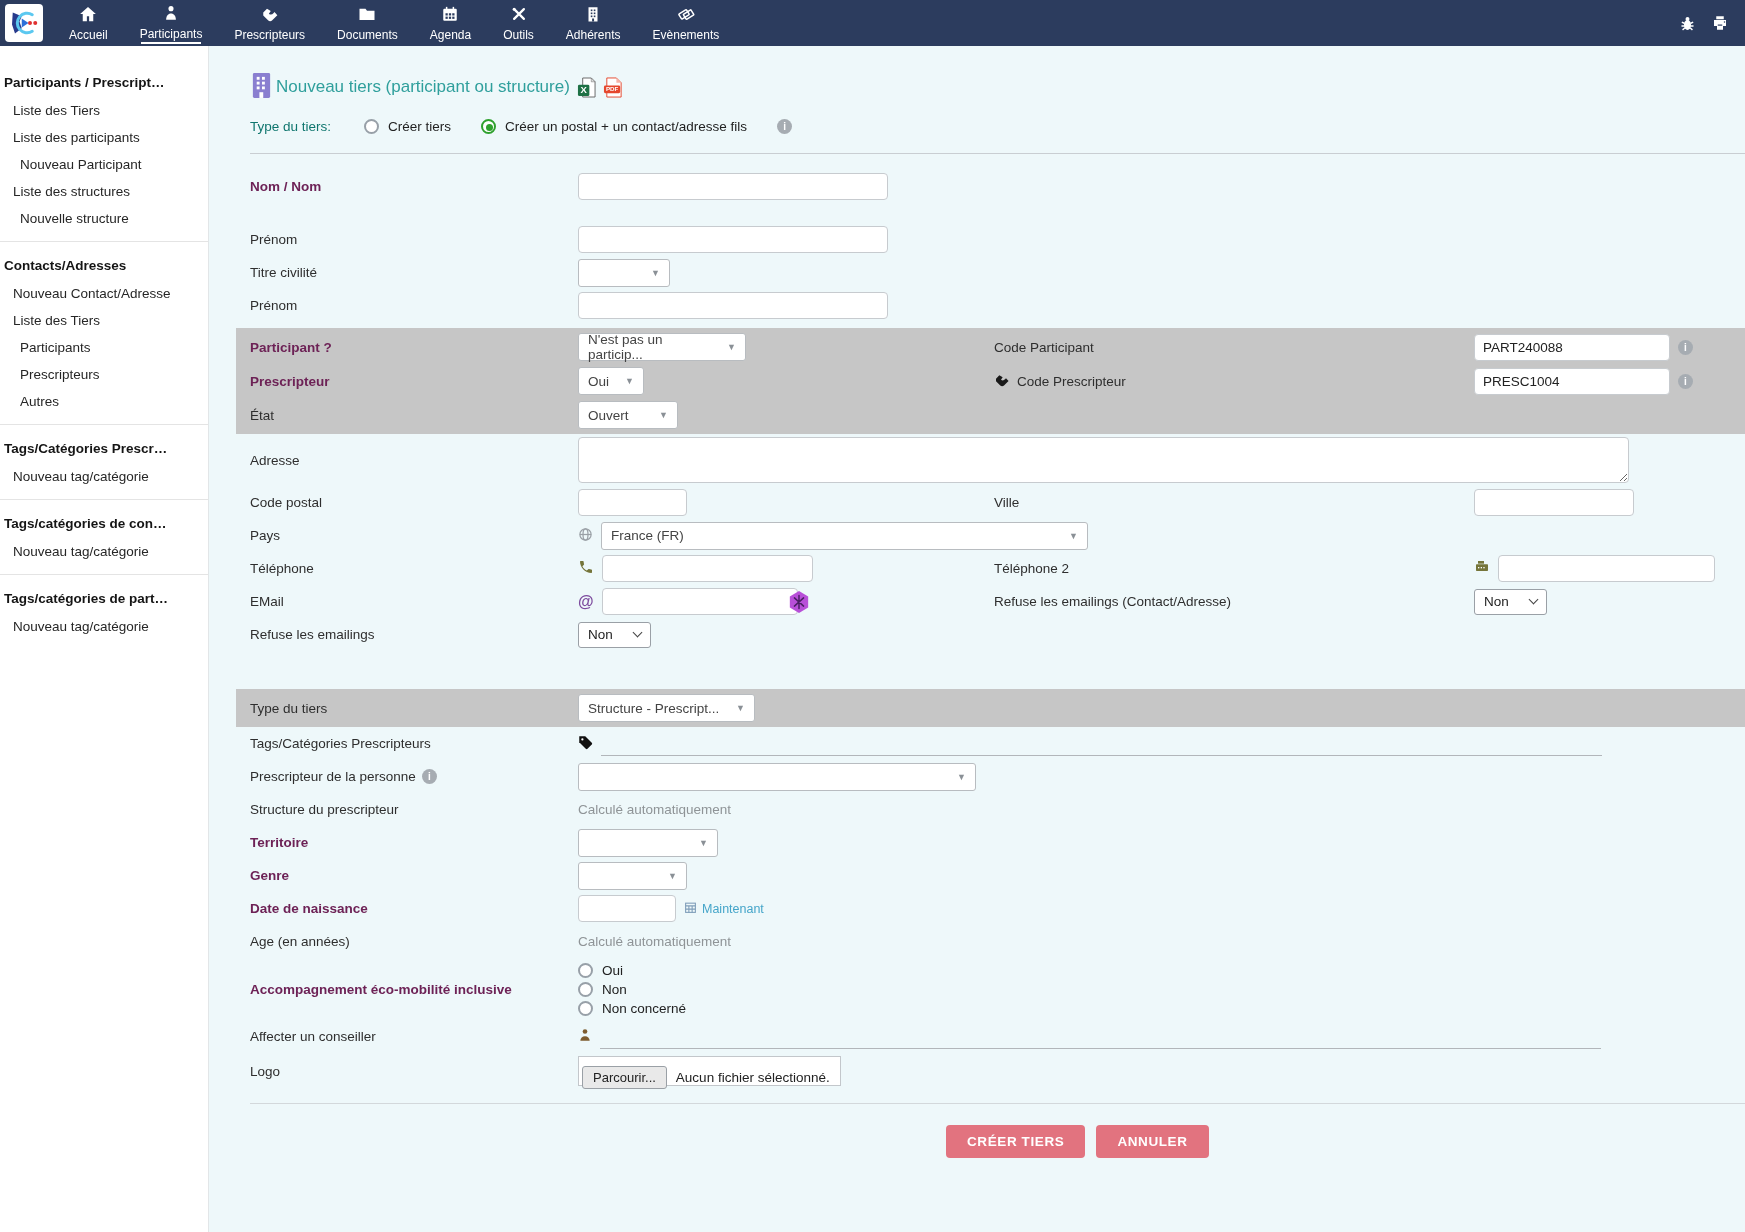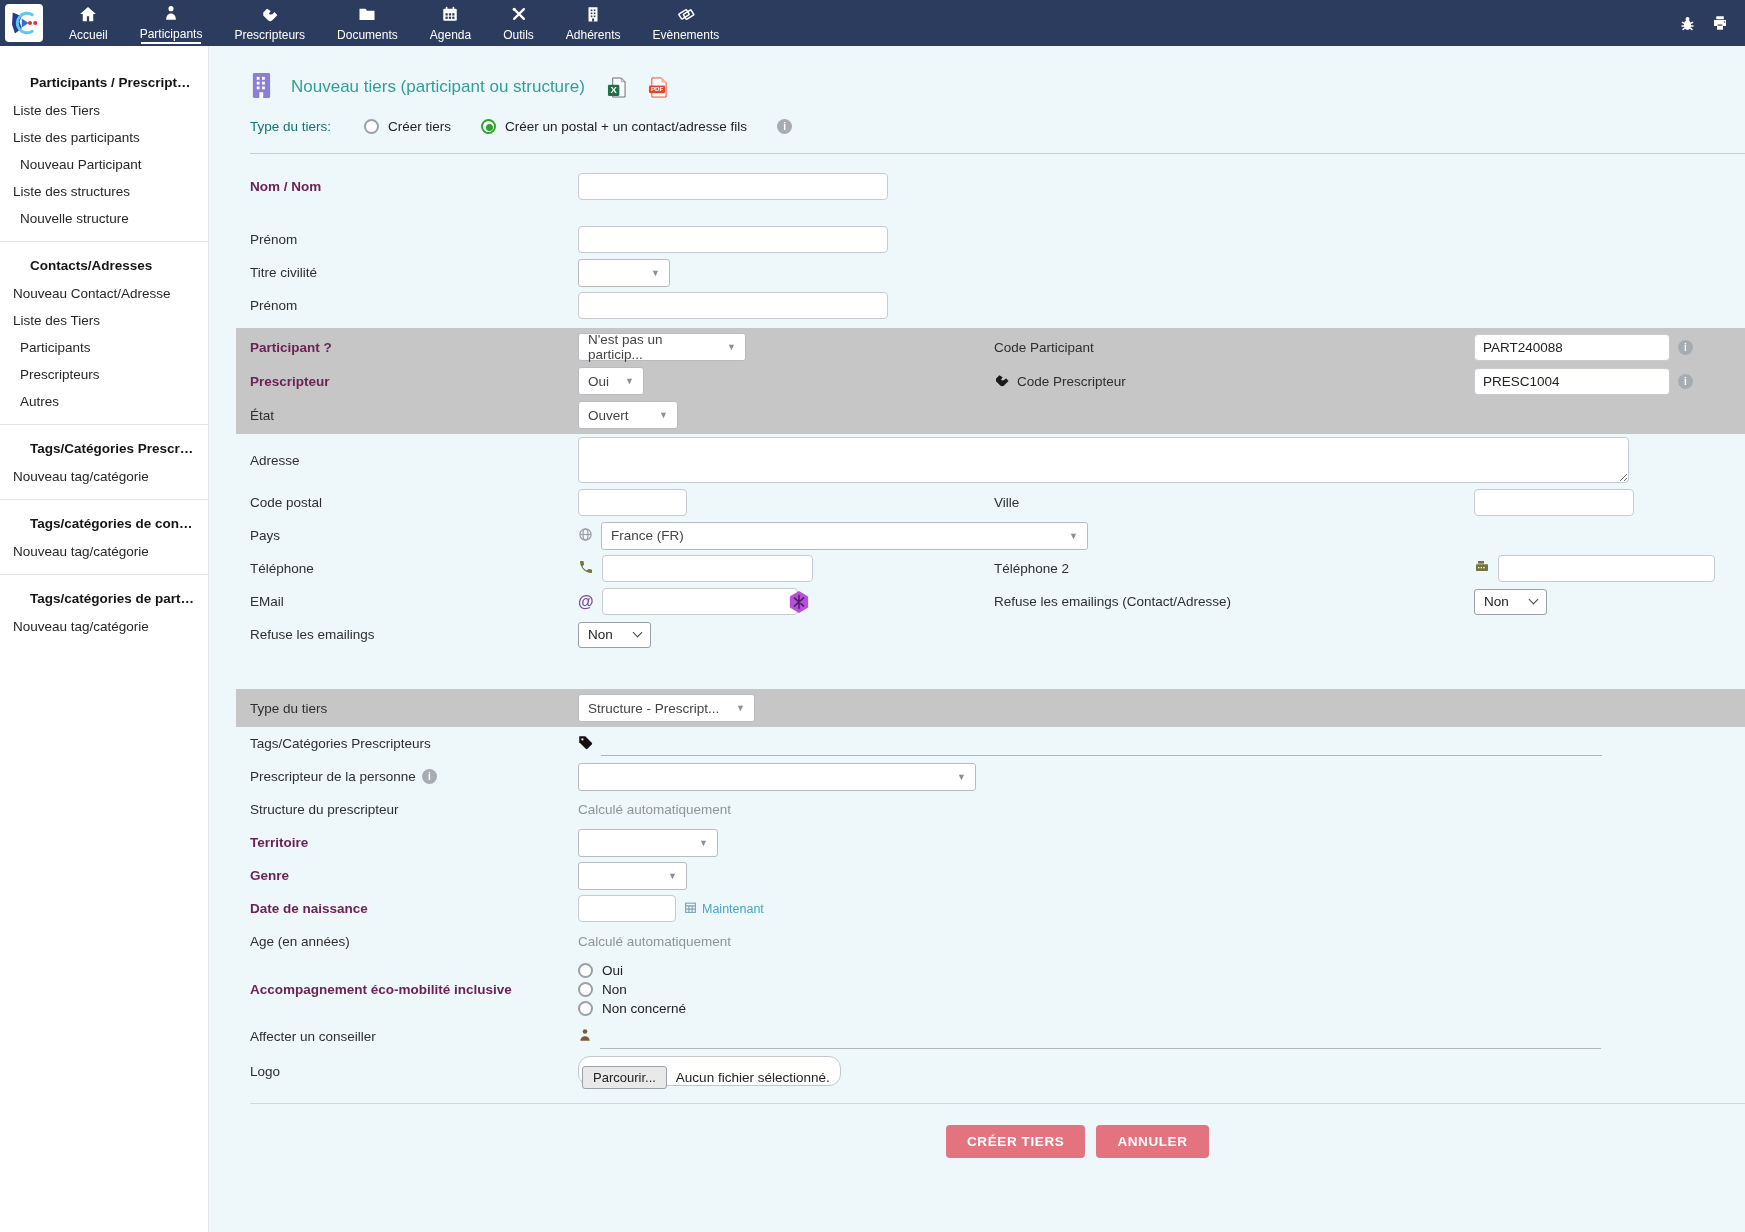--- a/index.html
+++ b/index.html
@@ -12,28 +12,28 @@
   .nav-items{display:flex;height:100%}
   .nav-item{display:flex;flex-direction:column;align-items:center;justify-content:center;gap:3px;padding:0 16px;font-size:12px;cursor:pointer;white-space:nowrap}
   .nav-item .nav-label{line-height:1}
   .nav-item.active .nav-label{box-shadow:0 3px 0 -1px #fff;padding-bottom:2px}
   .top-right{margin-left:auto;display:flex;gap:15px;padding-right:16px;align-items:center}
   .top-right .tool{cursor:pointer;display:flex}
 
   
   .body-row{display:flex;height:1186px}
   .sidebar{width:209px;background:#fff;border-right:1px solid #e2e6e8;padding-top:22px;flex-shrink:0}
-  .side-title{font-weight:bold;color:#151515;padding:7px 10px 7px 30px;white-space:nowrap;overflow:hidden}
+  .side-title{font-weight:bold;color:#151515;padding:7px 10px 7px 4px;white-space:nowrap;overflow:hidden}
   .side-item{padding:6px 10px 6px 13px;color:#262626;cursor:pointer;white-space:nowrap;overflow:hidden}
   .side-item.sub{padding-left:20px}
   .side-div{border-top:1px solid #e4e4e4;margin:9px 0}
   .main{flex:1;background:#eef8fa;overflow:hidden}
 
   
-  .page-header{margin:26px 0 0 41px;display:flex;align-items:center;gap:18px}
+  .page-header{margin:26px 0 0 41px;display:flex;align-items:center;gap:3px}
   .page-title{color:#2f9f9c;font-size:17px}
   .export-ic{cursor:pointer;display:flex;margin-left:4px}
 
   .type-row{margin:17px 0 0 41px;display:flex;align-items:center}
   .type-row .tlabel{width:114px;color:#0f766e}
   .radio-opt{display:flex;align-items:center;gap:9px;margin-right:30px;cursor:pointer}
   .radio{width:15px;height:15px;border-radius:50%;background:#fff;border:2px solid #98a0a8;position:relative;flex-shrink:0}
   .radio.on{border-color:#2fa12e}
   .radio.on::after{content:"";position:absolute;left:3px;top:3px;width:7px;height:7px;border-radius:50%;background:#2fa12e}
   .divider{border:none;border-top:1px solid #c9ced2;margin:19px 0 0 41px}
@@ -62,21 +62,21 @@
   .link{color:#45a5c9;font-size:12.5px;cursor:pointer;display:inline-flex;align-items:center;gap:5px}
   .email-wrap{position:relative;display:flex;align-items:center}
   .email-ic{position:absolute;right:-12px;top:2px;cursor:pointer}.w92{width:92px}.w100{width:100px}.w168{width:168px}.w66{width:66px}
   .w310{width:310px}.w196{width:196px}.w160{width:160px}.w487{width:487px}.w211{width:211px}
   .w217{width:217px}.w73{width:73px}.w177{width:177px}.w398{width:398px}.w140{width:140px}
   .w109{width:109px}.w98{width:98px}
 
   .radio-stack{display:flex;flex-direction:column;gap:4px;padding:4px 0}
   .radio-stack .radio-opt{margin:0}
 
-  .filebox{border:1px solid #c3c7cb;border-radius:12px;background:#fff;height:30px;display:inline-flex;align-items:center;padding:12px 10px 0 3px;gap:9px}
+  .filebox{border:1px solid #c3c7cb;border-radius:0;background:#fff;height:30px;display:inline-flex;align-items:center;padding:12px 10px 0 3px;gap:9px}
   .browse-btn{background:#e9e9e9;border:1px solid #9aa0a6;border-radius:3px;height:23px;padding:0 10px;font:13px "Liberation Sans",sans-serif;color:#222;cursor:pointer}
 
   .actions{display:flex;gap:11px;margin:21px 0 0 737px}
   .btn{background:#e2737f;color:#fff;border:none;border-radius:4px;height:33px;padding:0 21px;font:bold 13.5px "Liberation Sans",sans-serif;letter-spacing:.6px;cursor:pointer}
 
   .mt16{margin-top:16px}.mt20{margin-top:20px}.mt6{margin-top:6px}.mt38{margin-top:38px}.mt4{margin-top:4px}
   .h52{min-height:52px}.h31{min-height:31px}.h62{min-height:62px}.h36{min-height:36px}
 </style>
 </head>
 <body>

